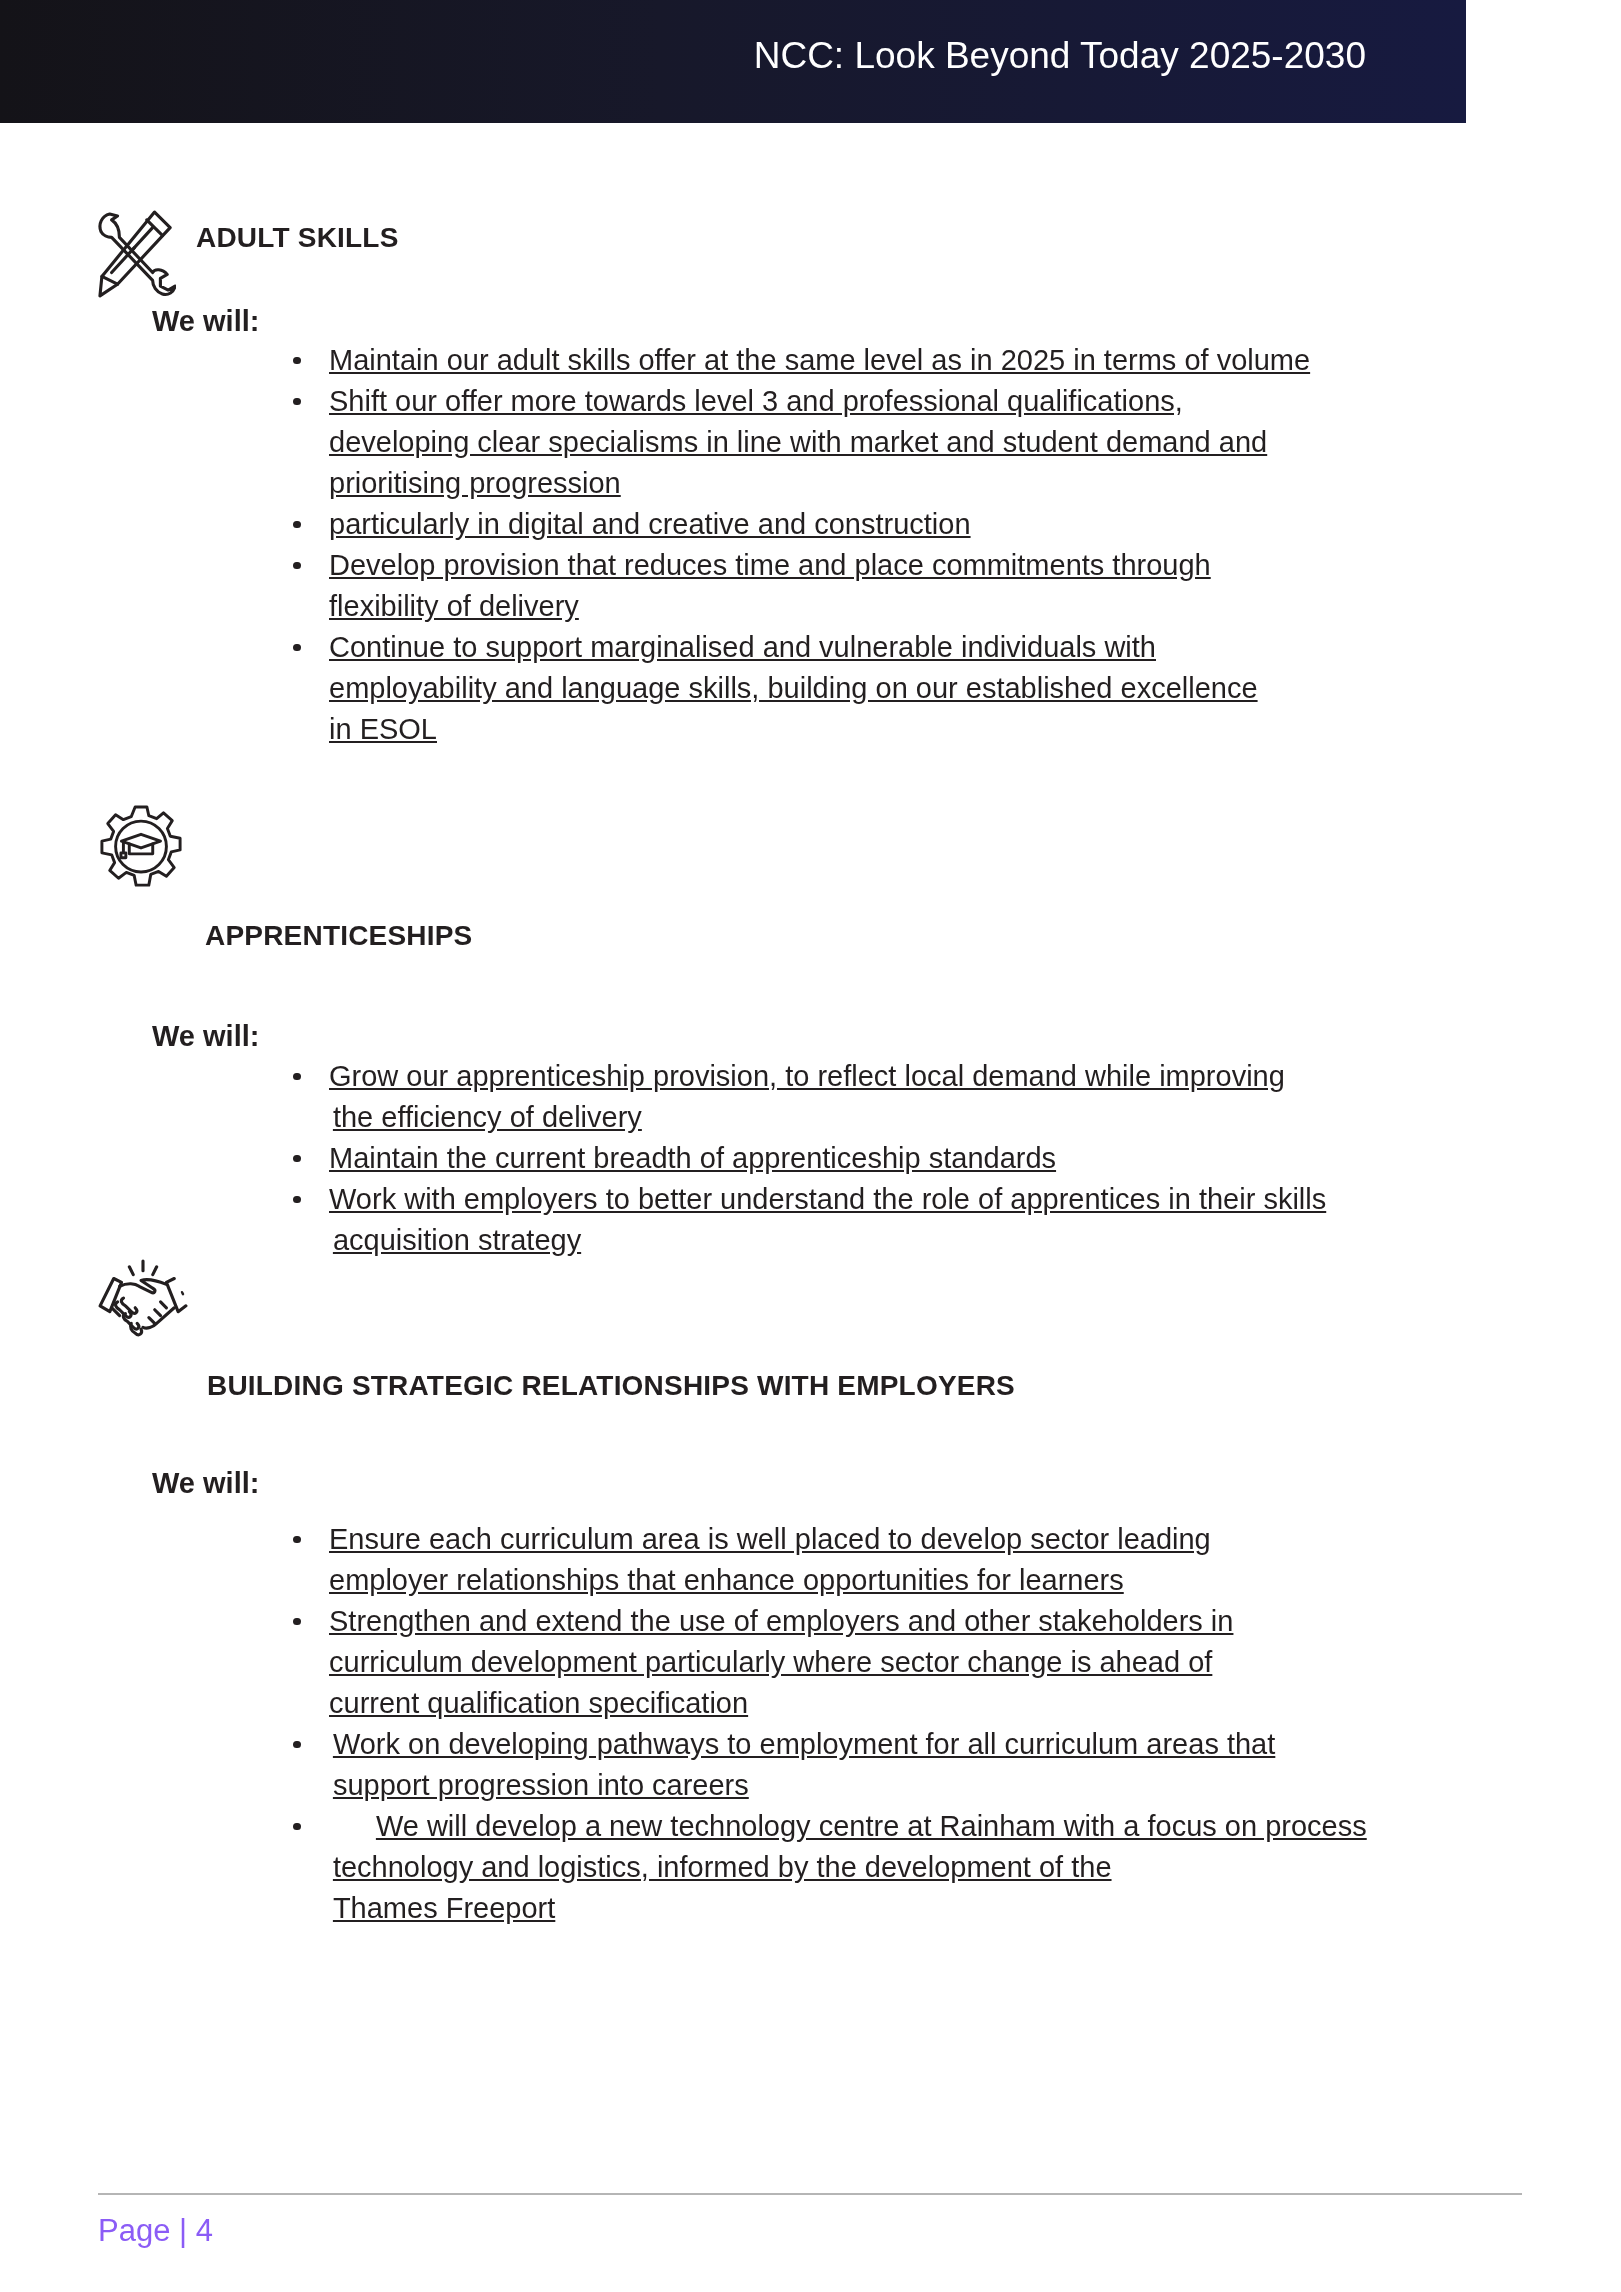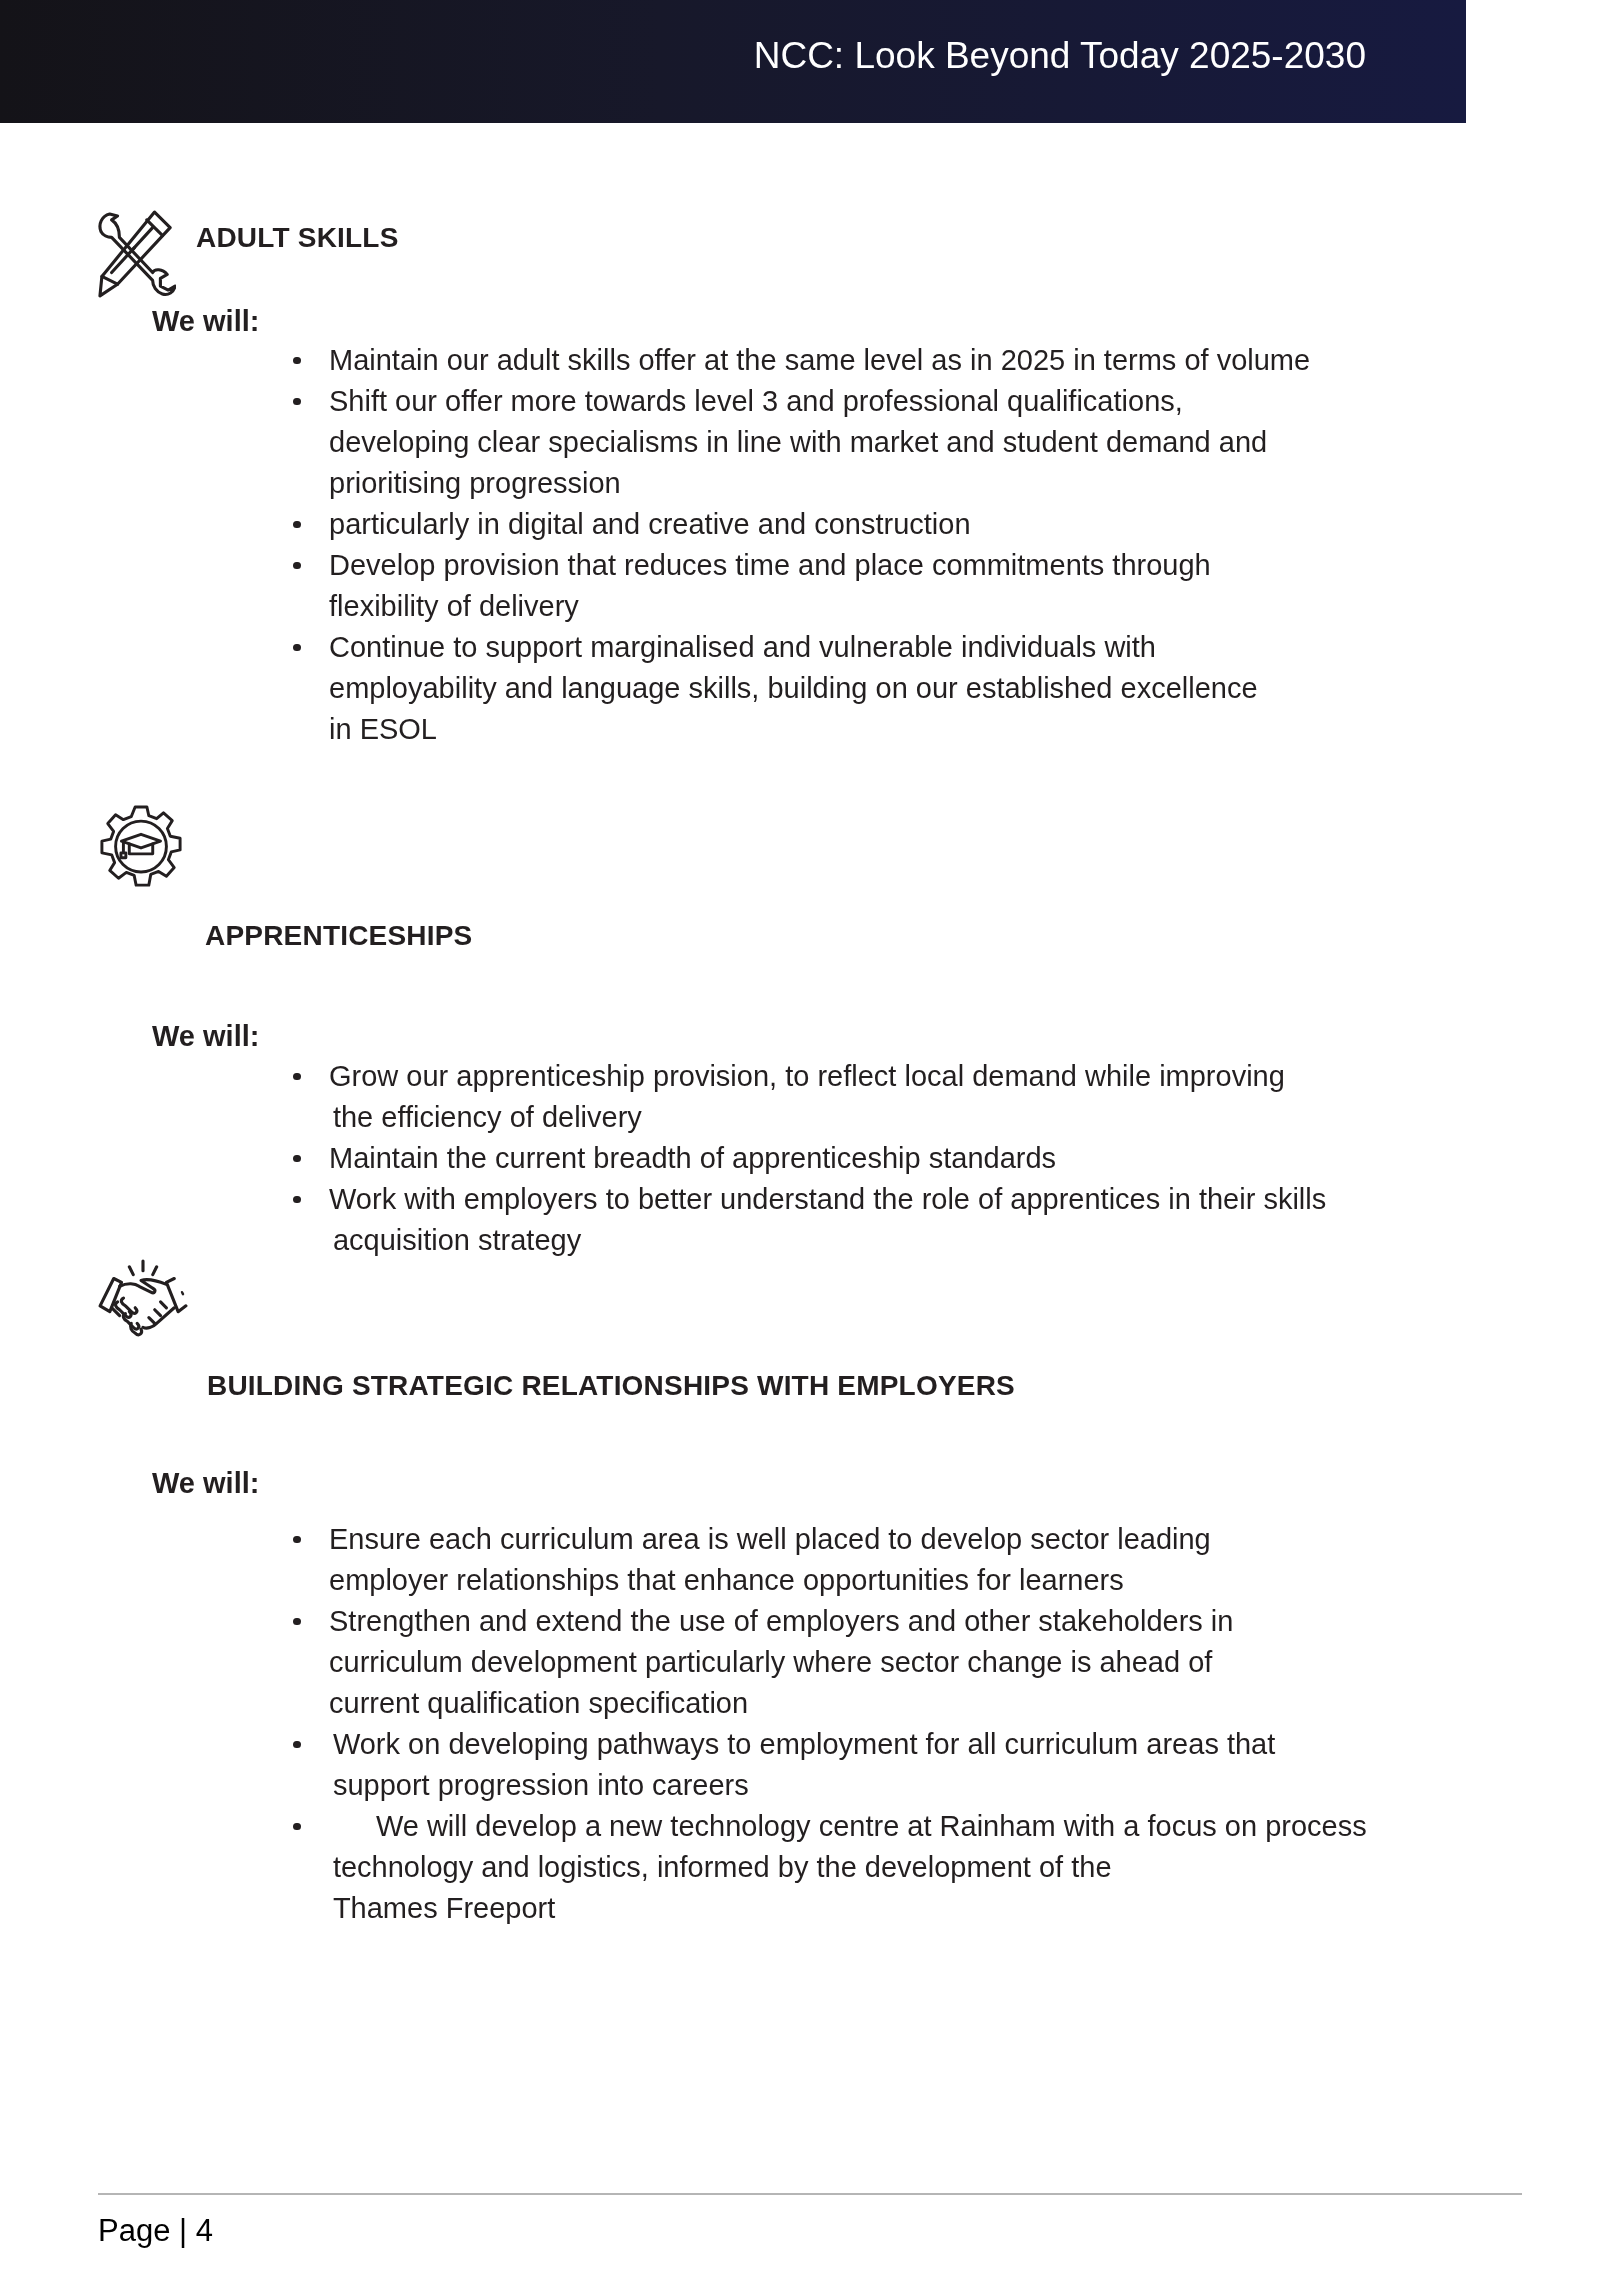--- a/index.html
+++ b/index.html
@@ -77,36 +77,37 @@
       border-radius: 50%;
       background: #231f20;
     }
     .bullet-line {
       display: block;
       font-size: 29px;
       line-height: 41px;
       height: 41px;
       white-space: nowrap;
       color: #231f20;
+      text-decoration: underline;
     }
     .footer-rule {
       position: absolute;
       left: 98px;
       top: 2193px;
       width: 1424px;
       height: 2px;
       background: #b5b5b5;
     }
     .footer-page {
       position: absolute;
       left: 98px;
       top: 2211px;
       font-size: 31px;
       line-height: 39px;
-      color: #000000;
+      color: #8b5cf6;
       white-space: nowrap;
     }
   </style>
 </head>
 <body>
 
 <div class="header-bar">
   <div class="header-title">NCC: Look Beyond Today 2025-2030</div>
 </div>
 

